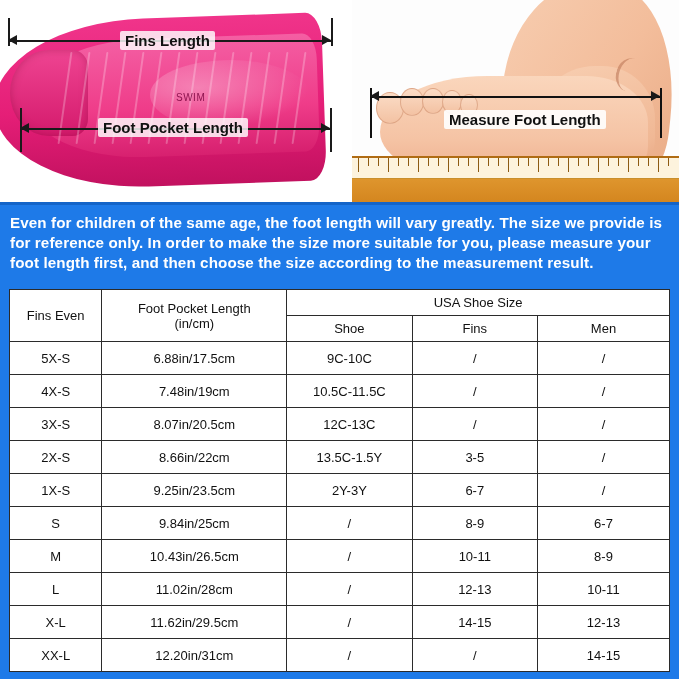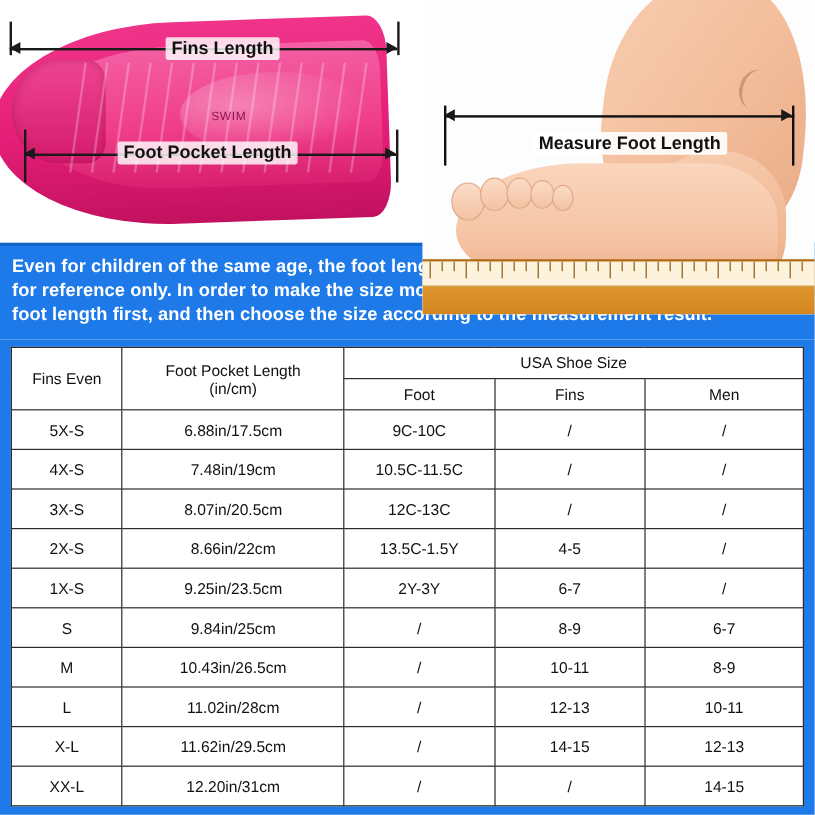--- a/index.html
+++ b/index.html
@@ -32,21 +32,21 @@
   .panel-left {
     position: relative;
     width: 352px;
     height: 202px;
     overflow: hidden;
     background: #ffffff;
   }
   .panel-right {
     position: relative;
     width: 327px;
-    height: 262px;
+    height: 202px;
     overflow: hidden;
     background: #fdfdfd;
   }
 
   
   .fin {
     position: absolute;
     background: #ee2a7b;
     border-radius: 52% 12% 12% 52% / 50% 14% 14% 50%;
   }
@@ -136,21 +136,21 @@
   .cap {
     position: absolute;
     font-weight: bold;
     color: #111;
     background: rgba(255,255,255,.82);
     padding: 1px 5px;
     border-radius: 2px;
     white-space: nowrap;
   }
   .cap-fins {
-    left: 138px;
+    left: 120px;
     top: 31px;
     font-size: 15px;
   }
   .cap-pocket {
     left: 98px;
     top: 118px;
     font-size: 15px;
   }
 
   
@@ -394,21 +394,21 @@
       <thead>
         <tr>
           <th rowspan="2" class="th-tall" style="width:14%">Fins Even</th>
           <th rowspan="2" class="th-tall" style="width:28%">
             <span>Foot Pocket Length</span><br>
             <span>(in/cm)</span>
           </th>
           <th colspan="3">USA Shoe Size</th>
         </tr>
         <tr>
-          <th style="width:19%">Foot</th>
+          <th style="width:19%">Shoe</th>
           <th style="width:19%">Fins</th>
           <th style="width:20%">Men</th>
         </tr>
       </thead>
       <tbody id="table-body">
           <tr>
             <td>5X-S</td>
             <td>6.88in/17.5cm</td>
             <td>9C-10C</td>
             <td>/</td>
@@ -425,21 +425,21 @@
             <td>3X-S</td>
             <td>8.07in/20.5cm</td>
             <td>12C-13C</td>
             <td>/</td>
             <td>/</td>
           </tr>
           <tr>
             <td>2X-S</td>
             <td>8.66in/22cm</td>
             <td>13.5C-1.5Y</td>
-            <td>4-5</td>
+            <td>3-5</td>
             <td>/</td>
           </tr>
           <tr>
             <td>1X-S</td>
             <td>9.25in/23.5cm</td>
             <td>2Y-3Y</td>
             <td>6-7</td>
             <td>/</td>
           </tr>
           <tr>

